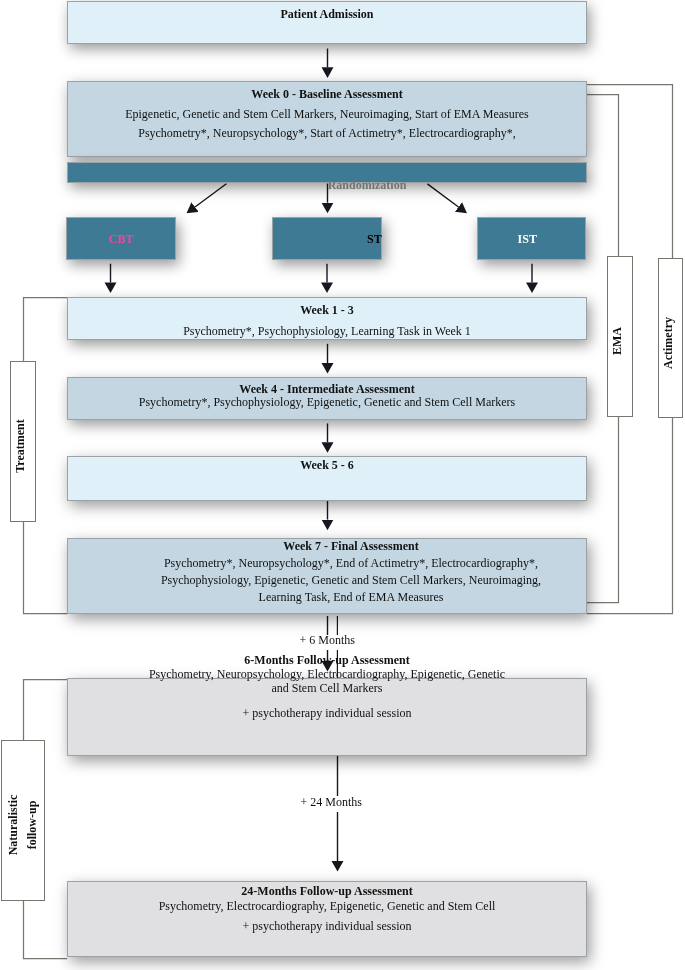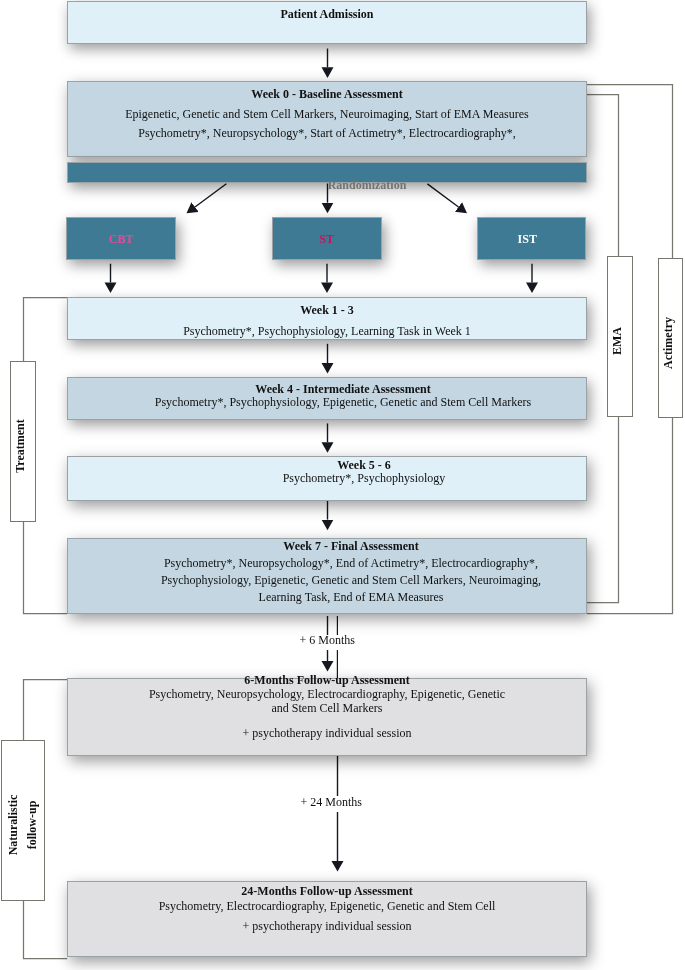--- a/index.html
+++ b/index.html
@@ -87,57 +87,56 @@
   <div class="txt" style="left:67px;top:162.64px;width:600px;line-height:20px;color:#737373;margin-top:12px;">
     <div class="b">Randomization</div>
   </div>
 
   <div class="box teal" style="left:66.3px;top:216.5px;width:109.7px;height:43.8px;"></div>
   <div class="txt" style="left:66.3px;top:229.14px;width:109.7px;line-height:20px;color:#ec4899;">
     <div class="b">CBT</div>
   </div>
 
   <div class="box teal" style="left:271.7px;top:216.5px;width:110px;height:43.8px;"></div>
-  <div class="txt" style="left:271.7px;top:229.14px;width:110px;line-height:20px;color:#be185d;">
+  <div class="txt" style="left:271.7px;top:229.14px;width:110px;line-height:20px;color:#000000;text-align:right;">
     <div class="b">ST</div>
   </div>
 
   <div class="box teal" style="left:476.8px;top:216.5px;width:109.7px;height:43.8px;"></div>
   <div class="txt" style="left:476.8px;top:229.14px;width:101px;line-height:20px;color:#fff;">
     <div class="b">IST</div>
   </div>
 
   <div class="box lightblue" style="left:67px;top:297.2px;width:520px;height:43.3px;"></div>
   <div class="txt" style="left:67px;top:300px;width:520px;line-height:20.9px;">
     <div class="b">Week 1 - 3</div>
     <div>Psychometry*, Psychophysiology, Learning Task in Week 1</div>
   </div>
 
   <div class="box midblue" style="left:67px;top:377.1px;width:520px;height:42.6px;"></div>
-  <div class="txt" style="left:67px;top:382.84px;width:520px;line-height:13.4px;margin-left:16px;">
+  <div class="txt" style="left:67px;top:382.84px;width:520px;line-height:13.4px;">
     <div class="b">Week 4 - Intermediate Assessment</div>
     <div>Psychometry*, Psychophysiology, Epigenetic, Genetic and Stem Cell Markers</div>
   </div>
 
   <div class="box lightblue" style="left:67px;top:455.5px;width:520px;height:45px;"></div>
-  <div class="txt" style="left:67px;top:459.04px;width:520px;line-height:13.4px;margin-left:37px;">
+  <div class="txt" style="left:67px;top:459.04px;width:520px;line-height:13.4px;">
     <div class="b">Week 5 - 6</div>
-    <div>Psychometry*, Psychophysiology</div>
   </div>
 
   <div class="box midblue" style="left:67px;top:537.5px;width:520px;height:76.8px;"></div>
   <div class="txt" style="left:67px;top:538.09px;width:520px;line-height:16.9px;margin-left:24px;">
     <div class="b">Week 7 - Final Assessment</div>
     <div>Psychometry*, Neuropsychology*, End of Actimetry*, Electrocardiography*,</div>
     <div>Psychophysiology, Epigenetic, Genetic and Stem Cell Markers, Neuroimaging,</div>
     <div>Learning Task, End of EMA Measures</div>
   </div>
 
   <div class="box grey" style="left:67px;top:678.3px;width:520px;height:77.3px;"></div>
-  <div class="txt" style="left:67px;top:673px;width:520px;line-height:14.1px;">
+  <div class="txt" style="left:67px;top:653px;width:520px;line-height:14.1px;">
     <div class="b">6-Months Follow-up Assessment</div>
     <div>Psychometry, Neuropsychology, Electrocardiography, Epigenetic, Genetic</div>
     <div>and Stem Cell Markers</div>
     <div style="margin-top:10.8px;">+ psychotherapy individual session</div>
   </div>
 
   <div class="box grey" style="left:67px;top:880.5px;width:520px;height:76.7px;"></div>
   <div class="txt" style="left:67px;top:883.94px;width:520px;line-height:14.6px;">
     <div class="b">24-Months Follow-up Assessment</div>
     <div>Psychometry, Electrocardiography, Epigenetic, Genetic and Stem Cell</div>

